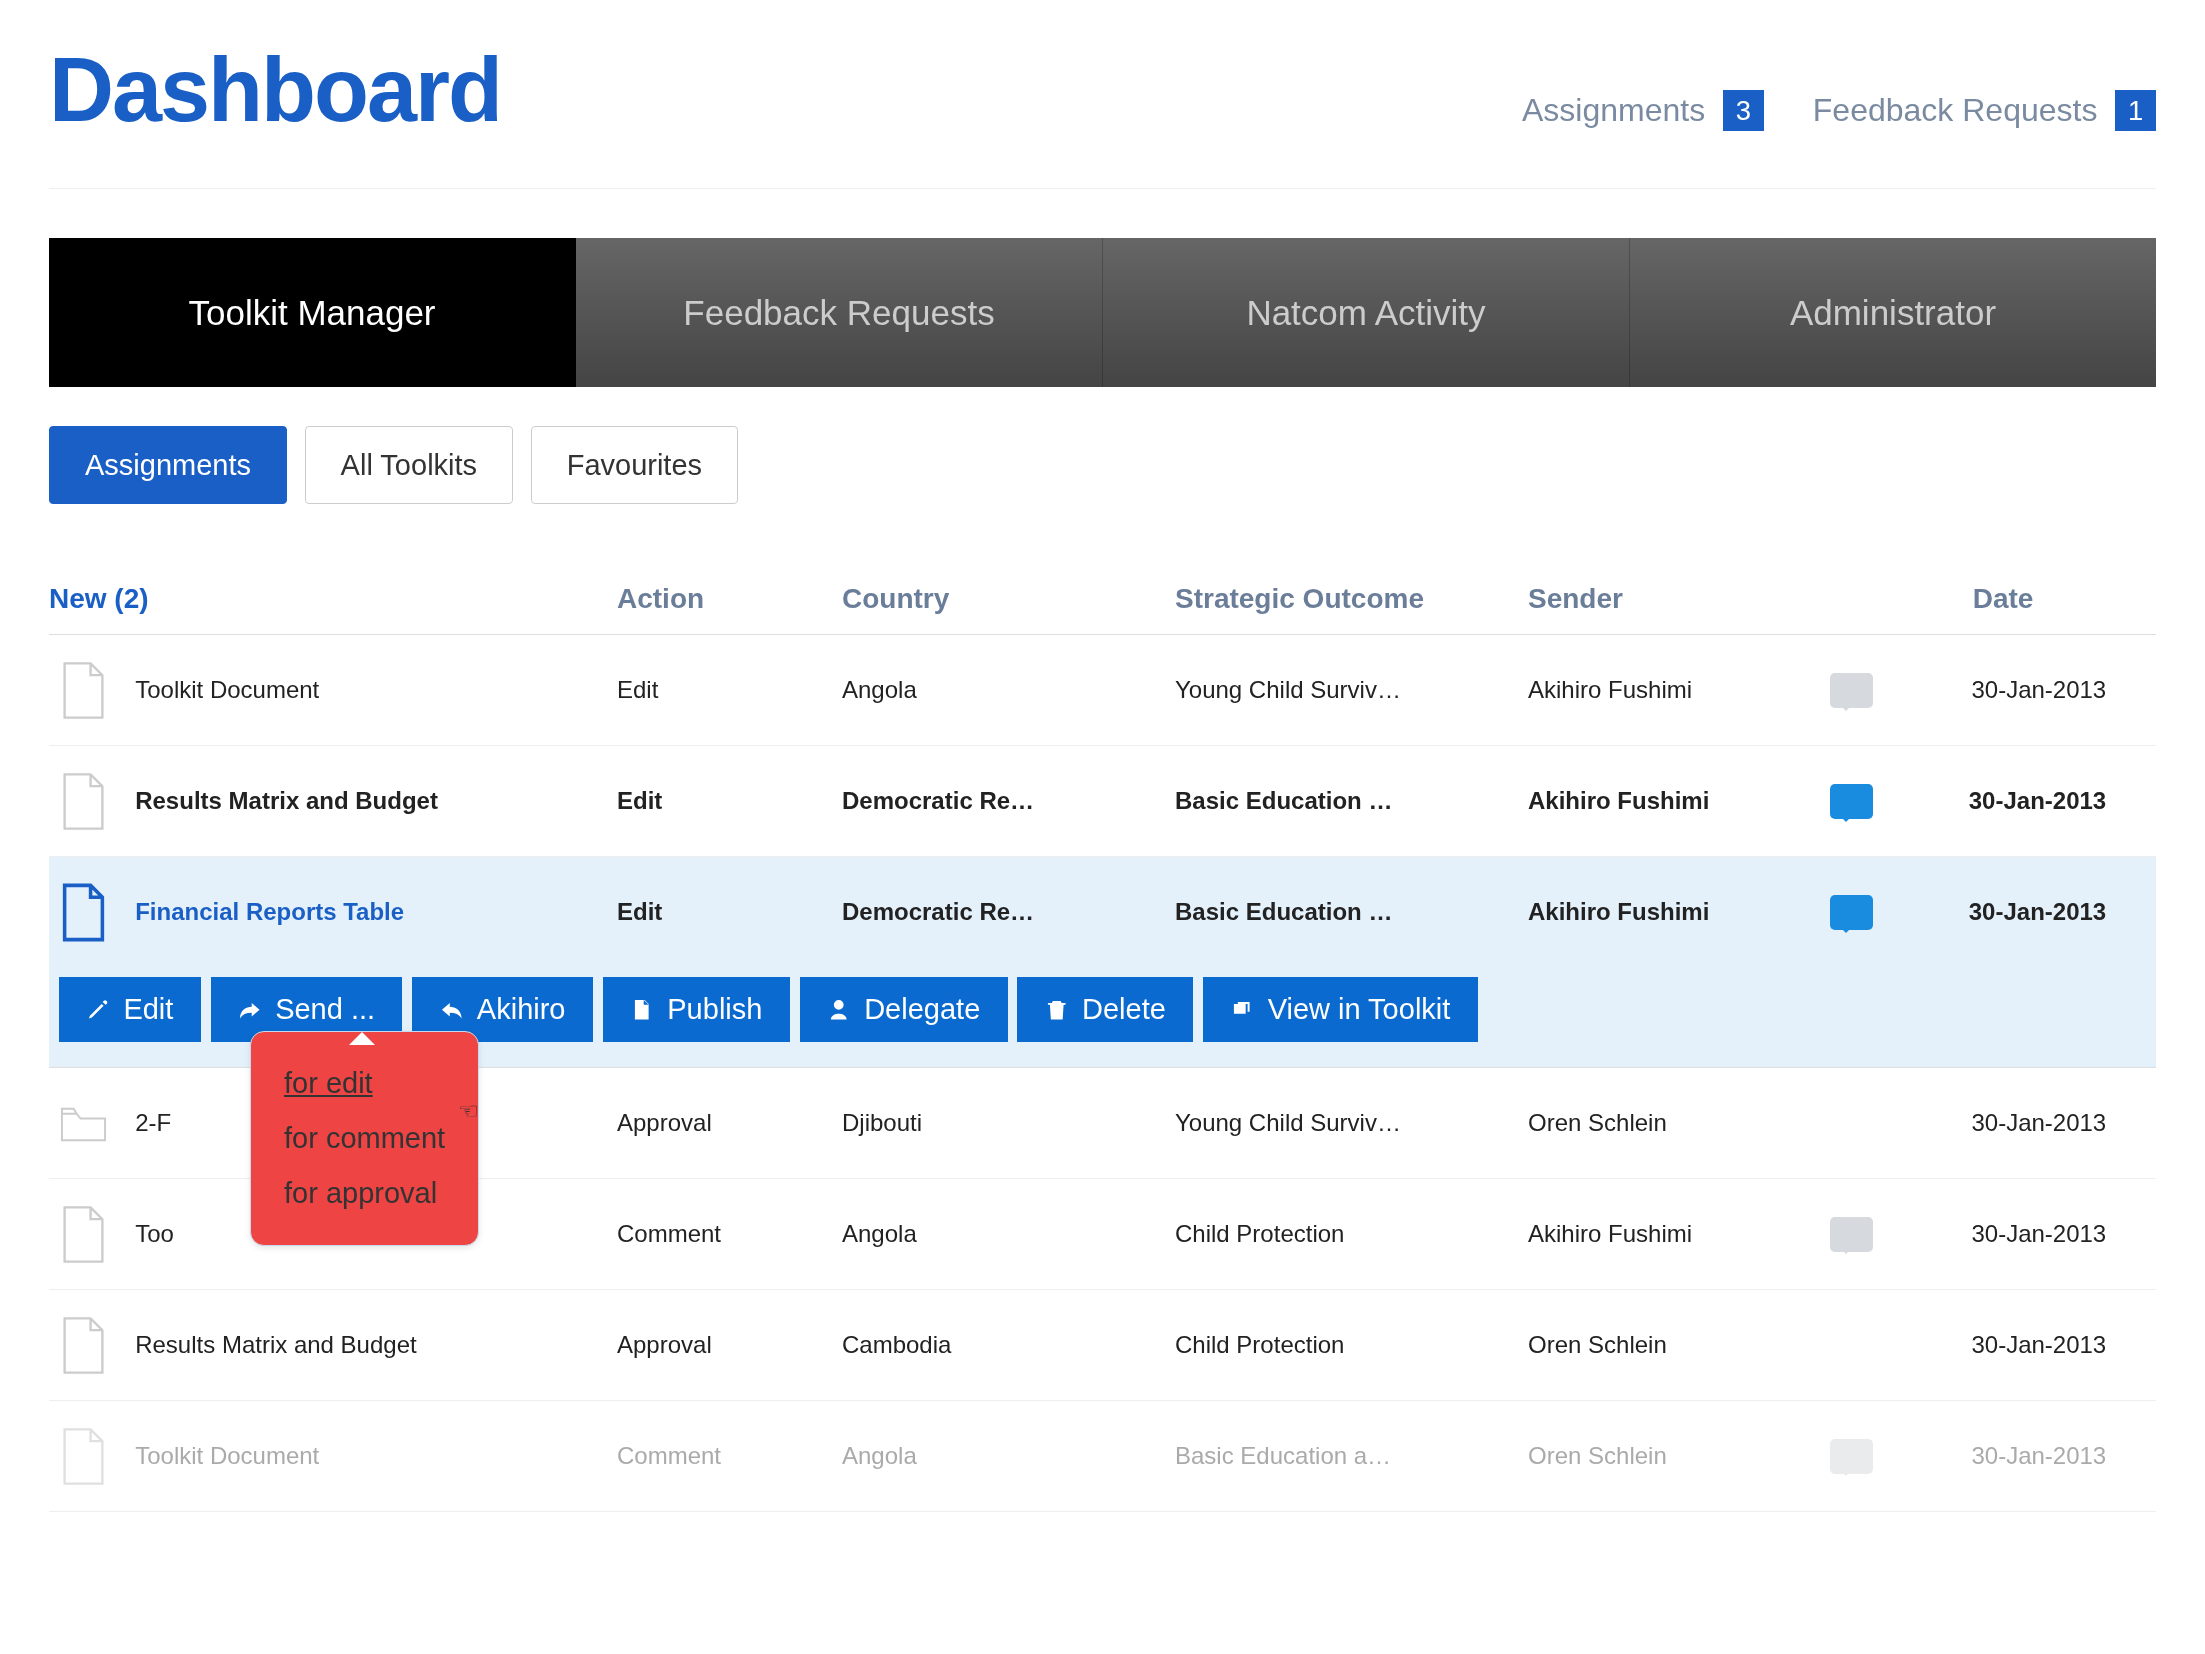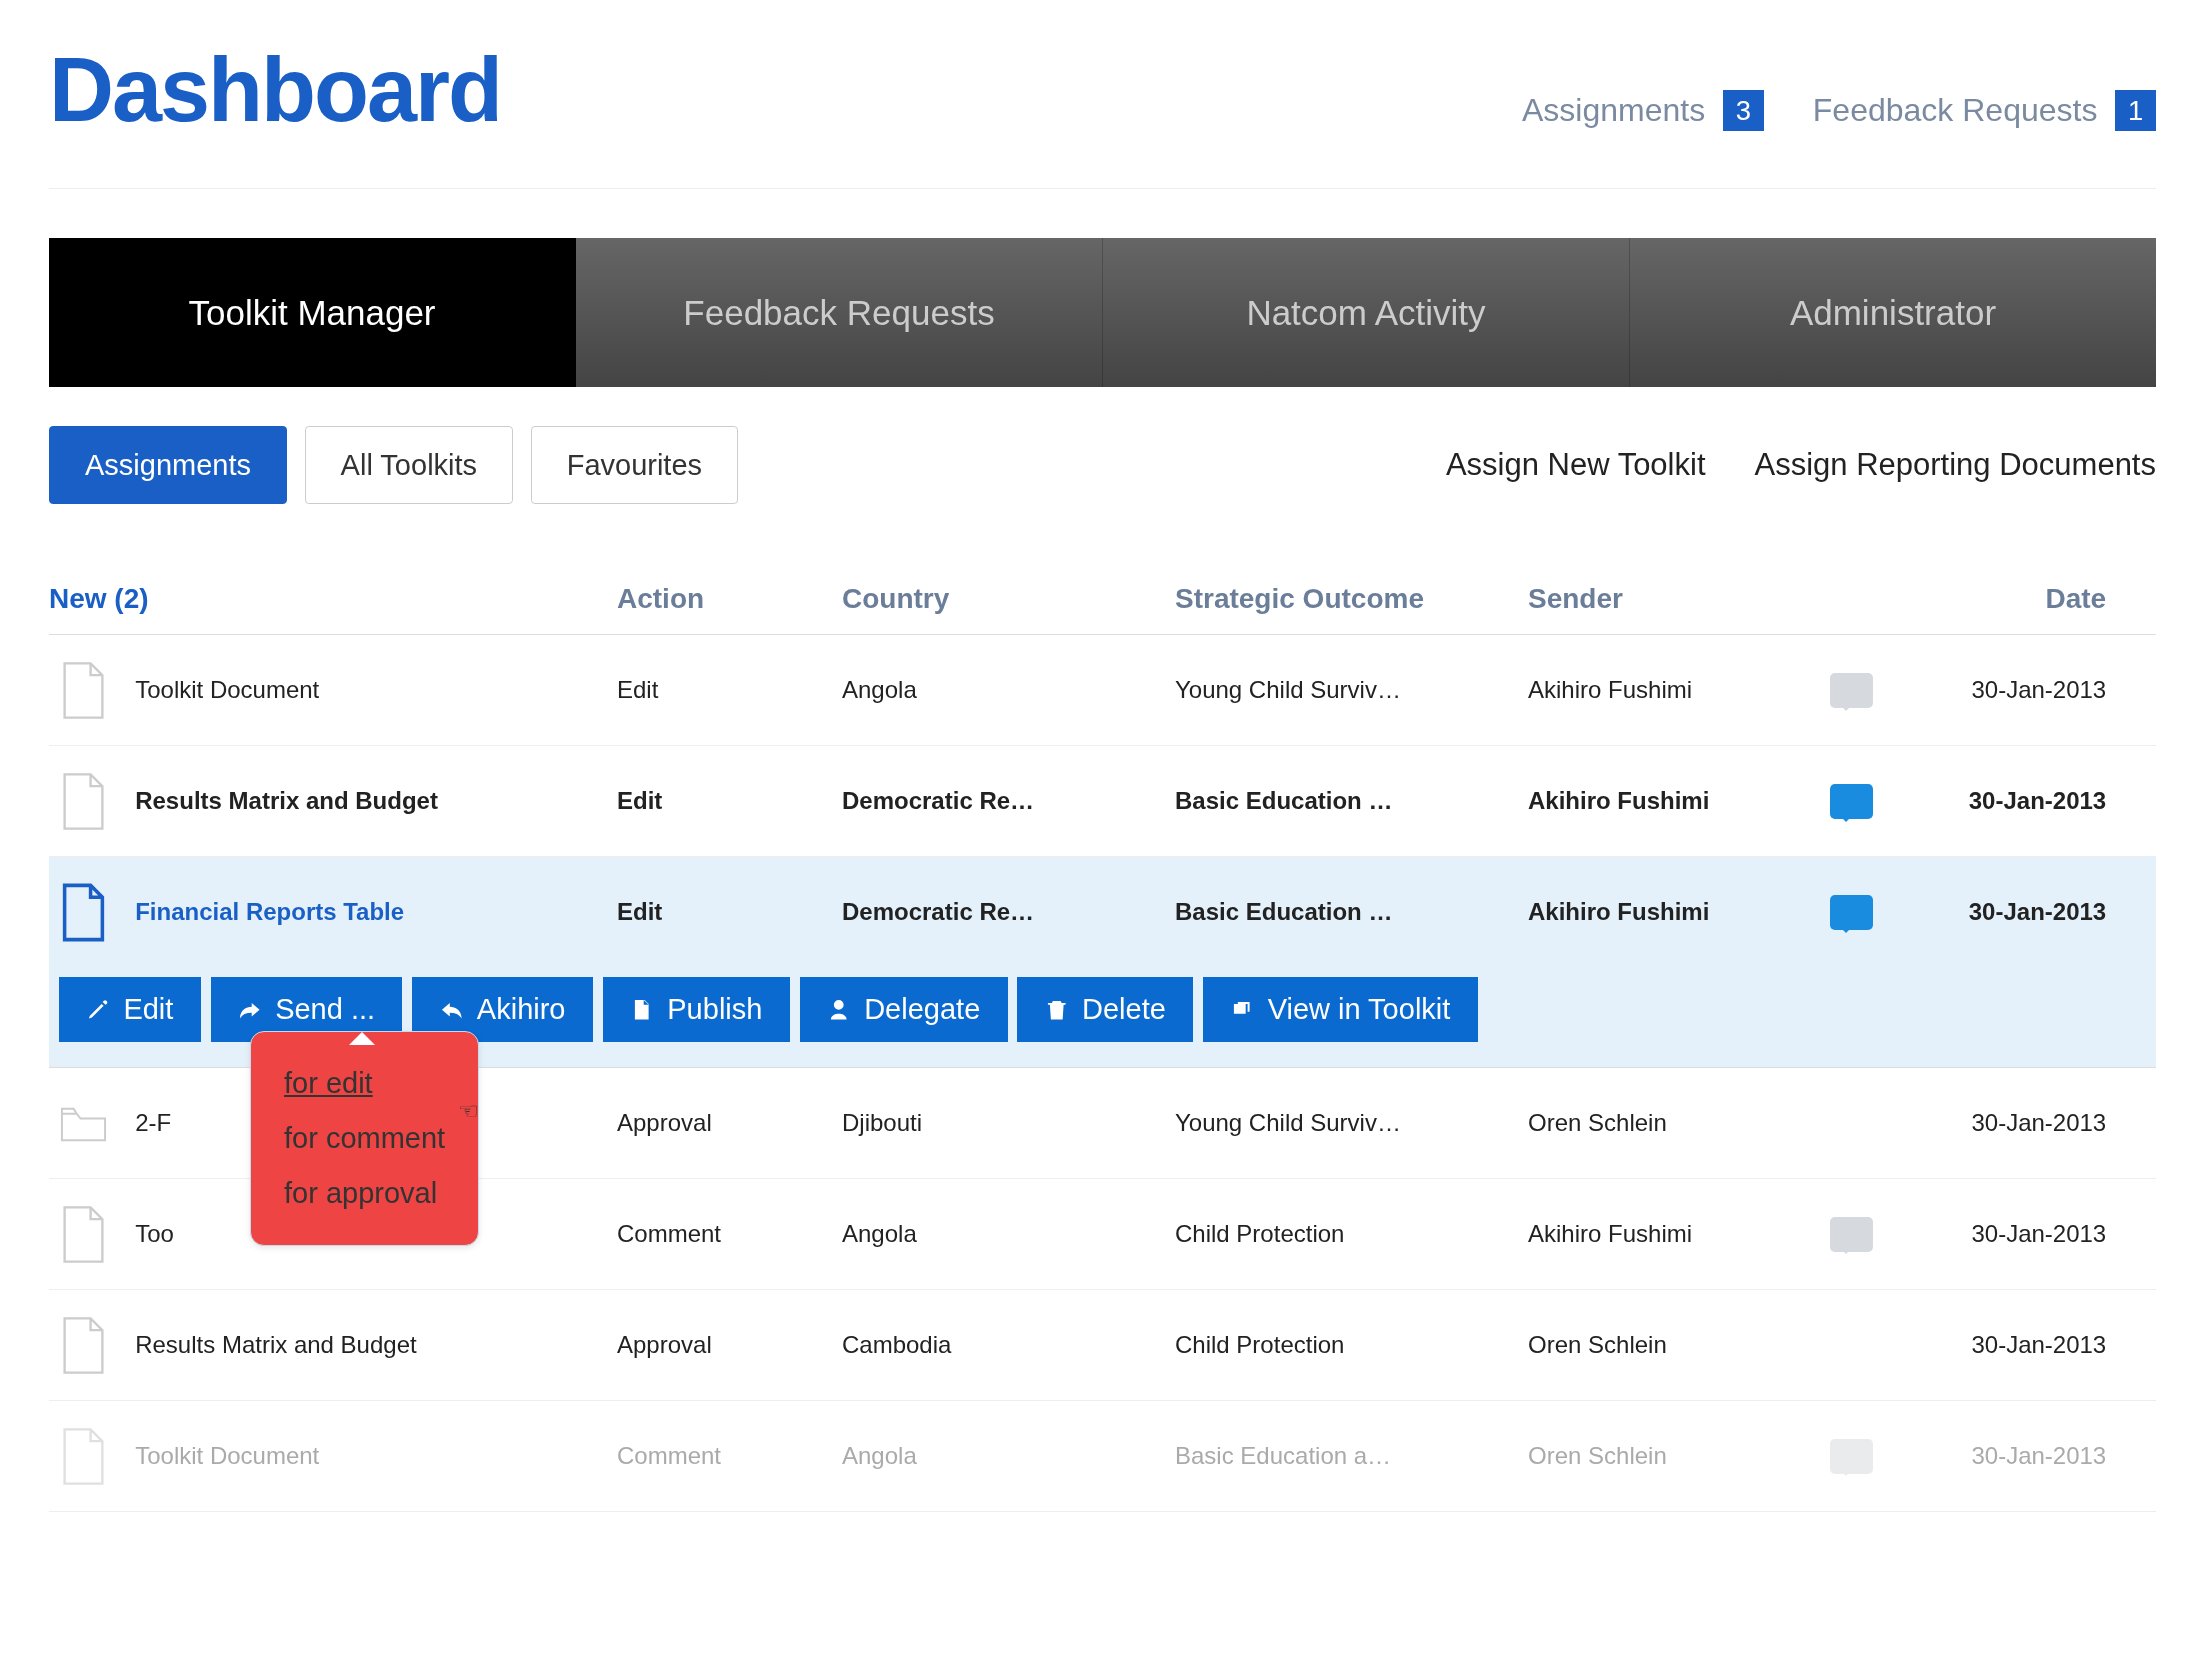--- a/index.html
+++ b/index.html
@@ -15,21 +15,21 @@
 .tab.active { background: #000; color: #fff; }
 .subtabs-row { display: flex; align-items: center; justify-content: space-between; margin-bottom: 59px; }
 .subtabs { display: flex; gap: 17.6px; }
 .subtab { display: flex; align-items: center; justify-content: center; padding: 21.6px 35px; font-size: 29px; border: 1px solid #ccc; border-radius: 3.9px; color: #333; cursor: pointer; }
 .subtab.active { background: #1a5fc5; color: #fff; border-color: #1a5fc5; }
 .assign-links { display: flex; gap: 49px; font-size: 31px; color: #222; }
 .assign-link { cursor: pointer; }
 .table { width: 100%; }
 .thead { display: grid; grid-template-columns: 568px 225px 333px 353px 274px 98px 216px; font-size: 28px; font-weight: 600; color: #6a7d99; padding: 19.6px 0; border-bottom: 1px solid #ddd; }
 .thead .th-new { color: #1a5fc5; }
-.thead .th-date { text-align: right; padding-right: 9.8px; }
+.thead .th-date { text-align: center; padding-right: 9.8px; }
 .row { display: grid; grid-template-columns: 568px 225px 333px 353px 274px 98px 216px; align-items: center; font-size: 24px; color: #222; padding: 25.5px 0; border-bottom: 1px solid #eee; }
 .row.bold { font-weight: 700; }
 .row.selected { background: #e4f1fb; border-bottom: none; }
 .row.greyed { color: #aaa; }
 .row.greyed .cell { color: #aaa; }
 .name-cell { display: flex; align-items: center; gap: 27.4px; padding-left: 9.8px; }
 .doc-icon, .folder-icon { width: 49px; height: 59px; flex-shrink: 0; }
 .row.selected .name-cell .name-text { color: #1a5fc5; font-weight: 700; }
 .date-cell { text-align: right; font-weight: 700; padding-right: 9.8px; }
 .row.greyed .date-cell, .row:not(.bold):not(.selected) .date-cell { font-weight: 400; }
@@ -72,24 +72,20 @@
   <div class="tab">Natcom Activity</div>
   <div class="tab">Administrator</div>
 </div>
 
 <div class="subtabs-row">
   <div class="subtabs">
     <div class="subtab active">Assignments</div>
     <div class="subtab">All Toolkits</div>
     <div class="subtab">Favourites</div>
   </div>
-  <div class="assign-links">
-    <span class="assign-link">Assign New Toolkit</span>
-    <span class="assign-link">Assign Reporting Documents</span>
-  </div>
 </div>
 
 <div class="table">
   <div class="thead">
     <div class="th-new">New (2)</div>
     <div>Action</div>
     <div>Country</div>
     <div>Strategic Outcome</div>
     <div>Sender</div>
     <div></div>

